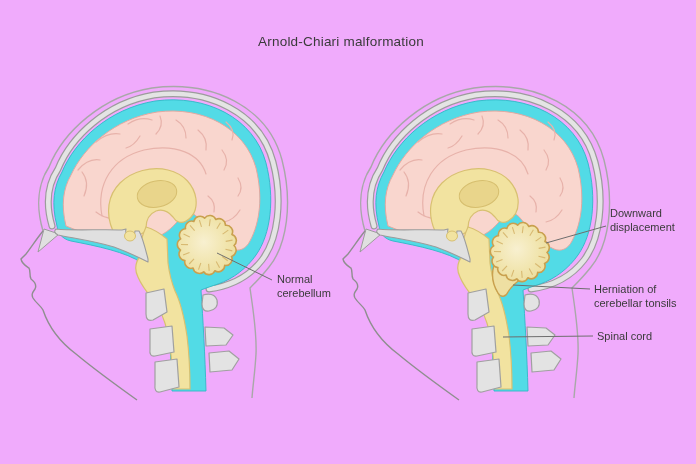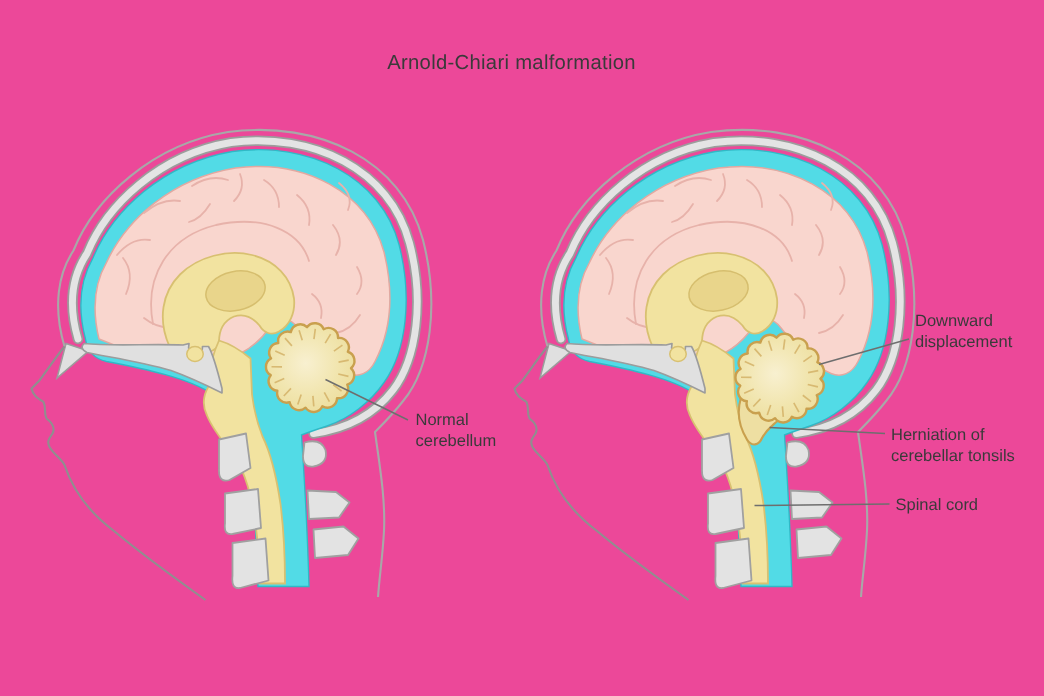--- a/index.html
+++ b/index.html
@@ -1,16 +1,16 @@
 <!DOCTYPE html>
 <html><head>
 <meta charset="utf-8">
 <style>
   html,body{margin:0;padding:0;background:#ffffff;}
-  .canvas{position:relative;width:696px;height:464px;background:#ec4899;overflow:hidden;
+  .canvas{position:relative;width:696px;height:464px;background:#f0abfc;overflow:hidden;
           font-family:"Liberation Sans", sans-serif;}
   .title{position:absolute;top:34px;left:0;width:682px;text-align:center;
          font-size:13.5px;color:#3a3a3a;letter-spacing:.2px;}
   svg{position:absolute;left:0;top:0;}
   .lbl{font-family:"Liberation Sans", sans-serif;font-size:11px;fill:#3a3a3a;}
 </style>
 </head>
 <body>
 
 <div class="canvas">

